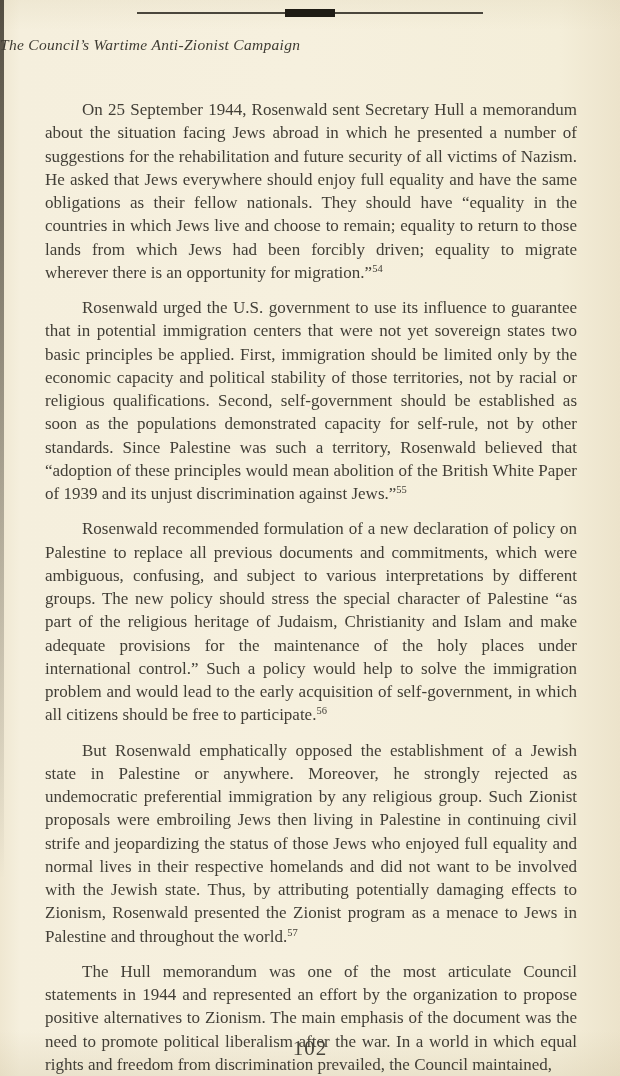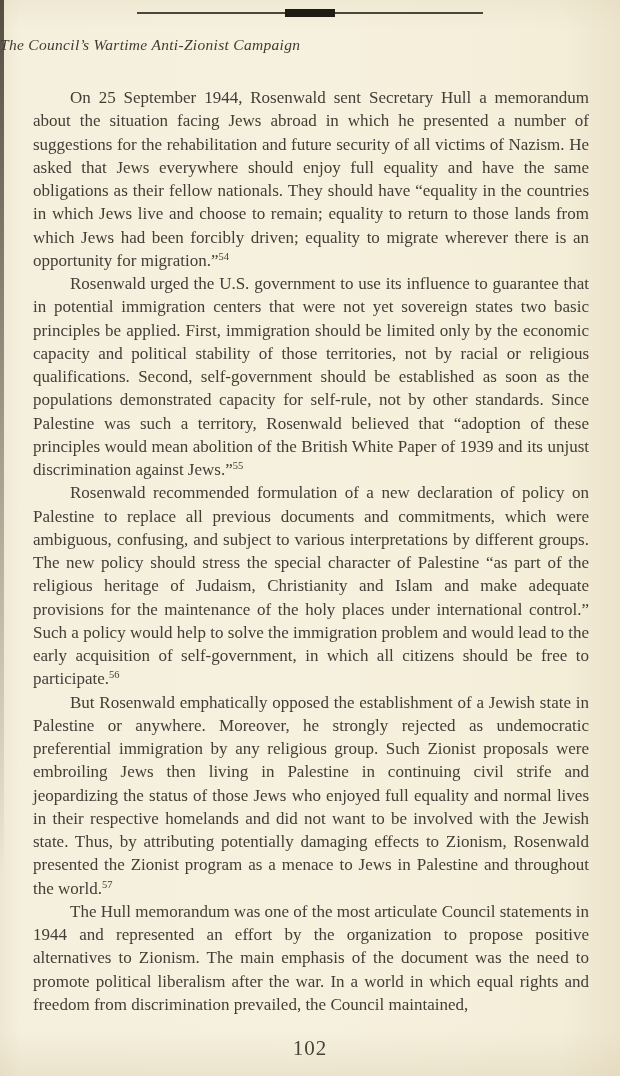--- a/index.html
+++ b/index.html
@@ -64,21 +64,21 @@
     position: absolute;
     top: 86px;
     left: 33px;
     width: 556px;
     font-size: 17px;
     line-height: 23.25px;
     text-align: justify;
     color: #413e36;
   }
   .body-text p {
-    margin: 0;
+    margin: 12px;
     padding: 0;
     text-indent: 37px;
   }
   .body-text sup {
     font-size: 10.5px;
     line-height: 0;
     vertical-align: 6px;
   }
   .page-number {
     position: absolute;

